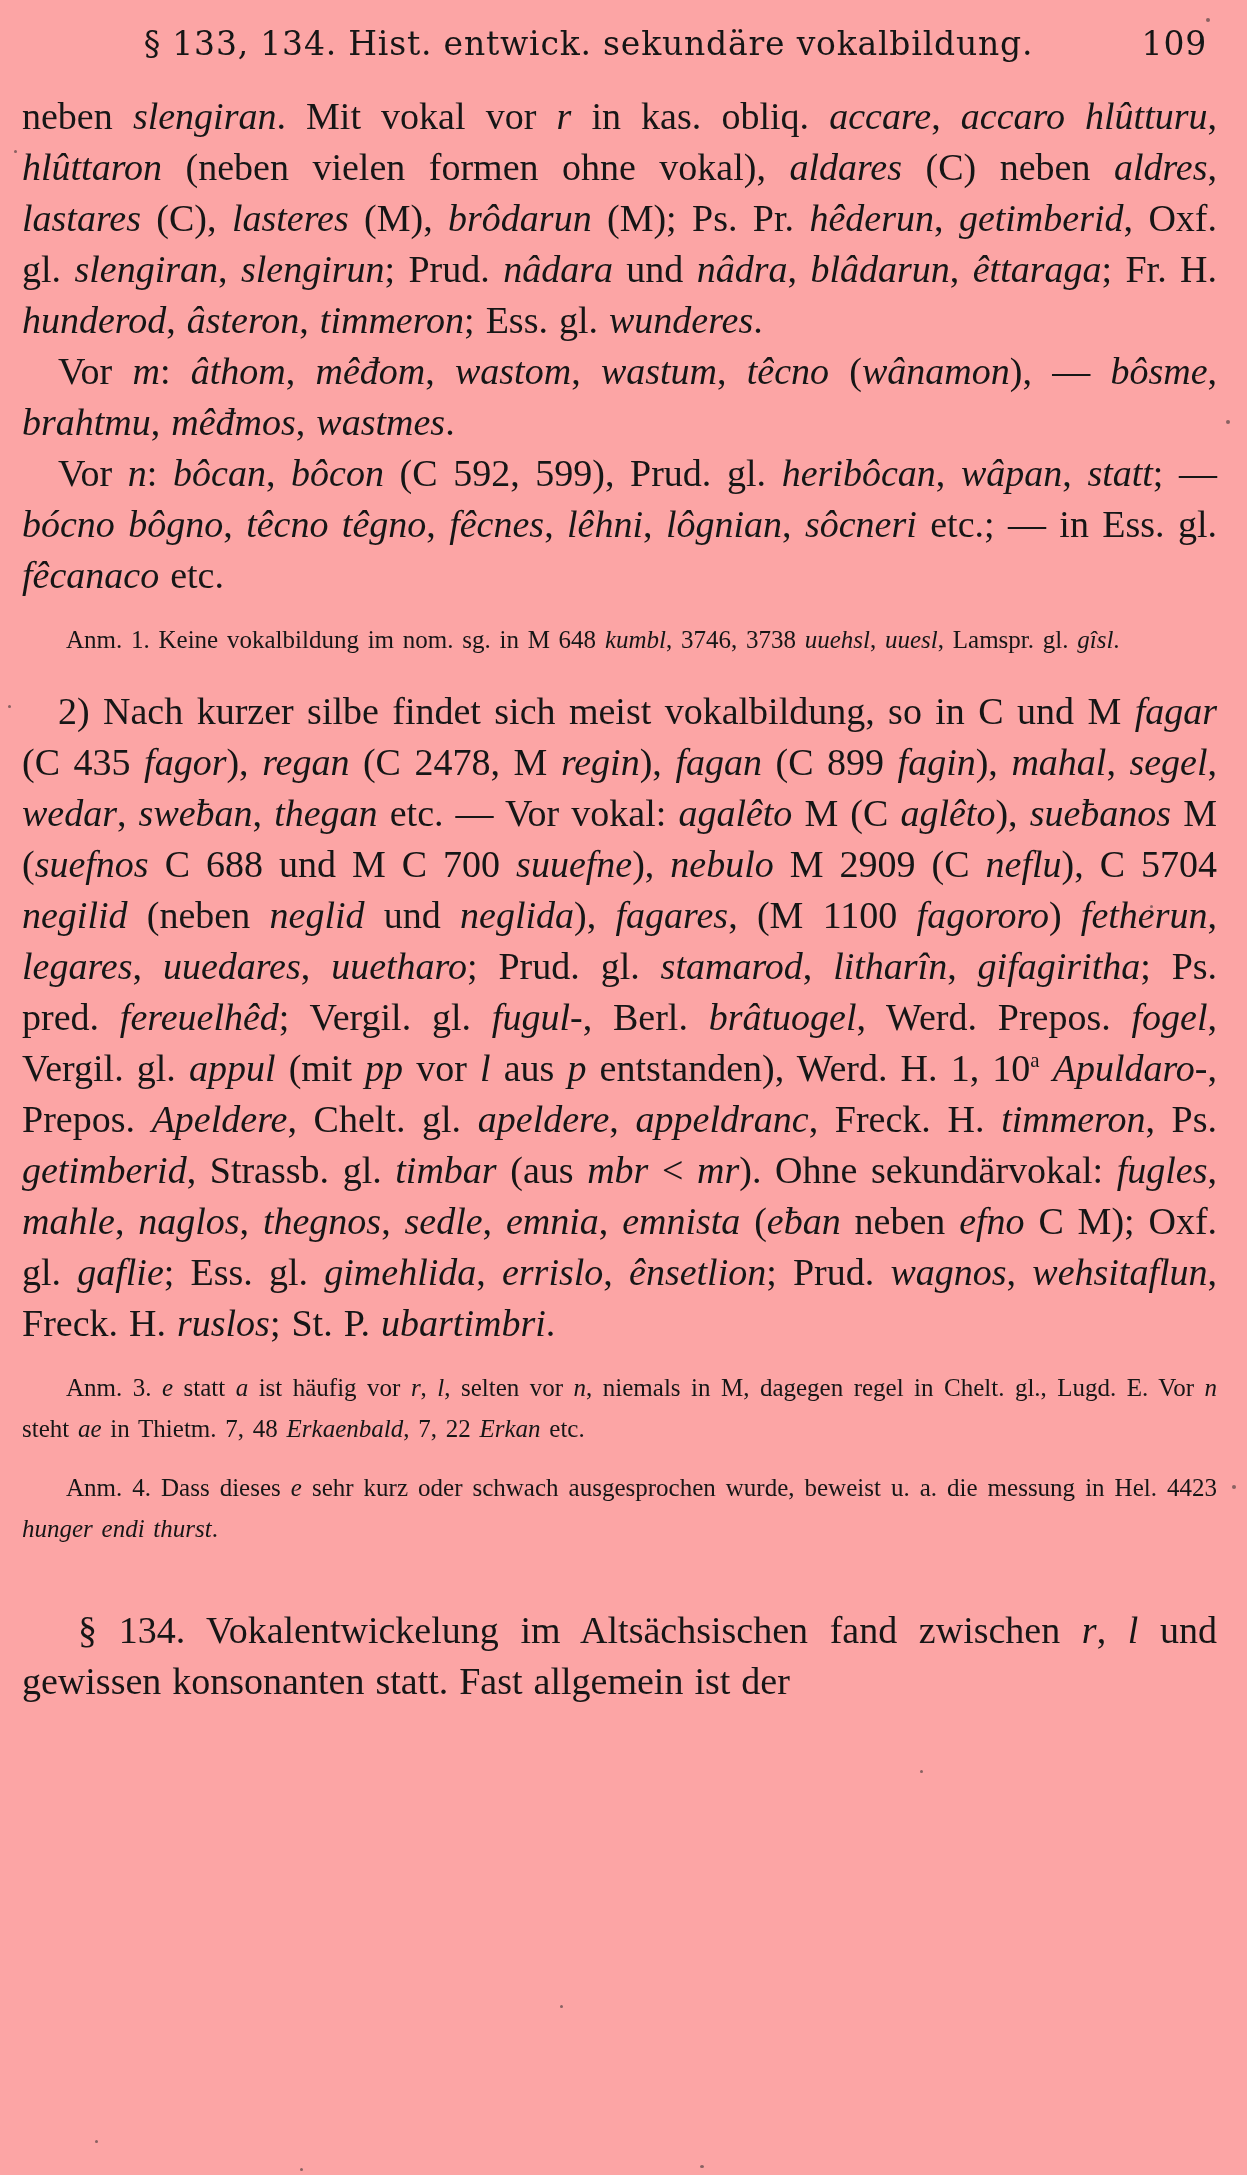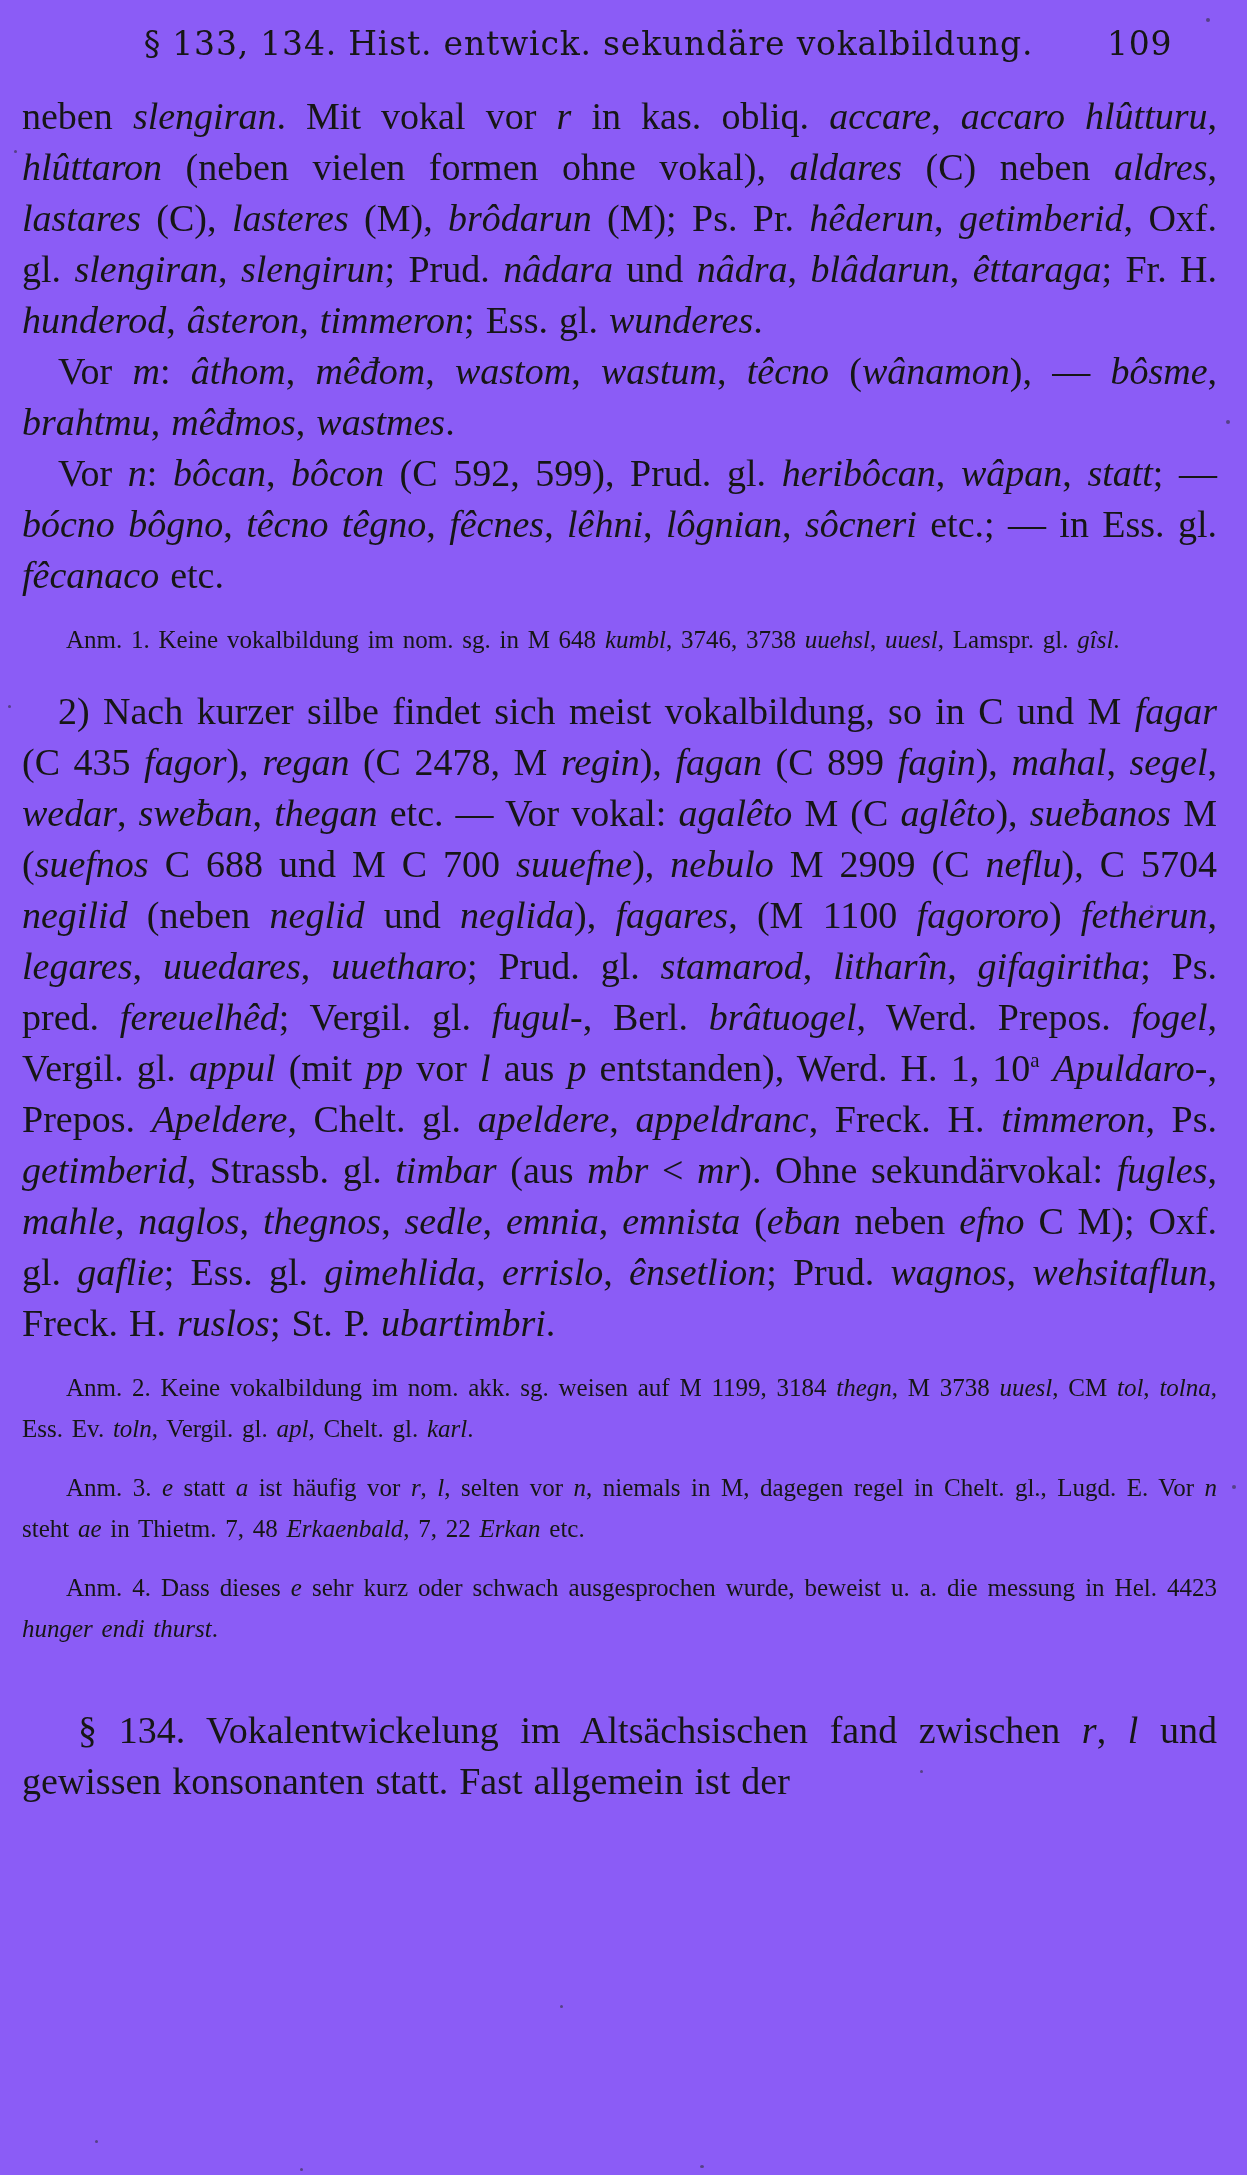--- a/index.html
+++ b/index.html
@@ -1,35 +1,35 @@
 <!DOCTYPE html>
 <html><head>
 <meta charset="utf-8">
 <style>
   html, body { margin: 0; padding: 0; background: #d9d9d9; }
   .page {
     position: relative;
     width: 1247px;
     height: 2175px;
-    background: #8b5cf6;
+    background: #fca5a5;
     color: #161616;
     font-family: "DejaVu Serif", "Liberation Serif", serif;
     overflow: hidden;
     box-sizing: border-box;
   }
   .page-header {
     display: flex;
     align-items: baseline;
     padding: 24px 40px 0 70px;
     font-size: 33px;
     letter-spacing: 0.8px;
     white-space: nowrap;
   }
   .header-title { flex: 1; text-align: center; }
-  .page-number { width: 100px; }
+  .page-number { width: 100px; text-align: right; }
   .page-body { padding: 28px 30px 0 22px; }
   .para {
     margin: 0;
     font-size: 38px;
     line-height: 51px;
     text-align: justify;
     word-spacing: 1.5px;
     font-family: Liberation Serif, serif;
   }
   .para i { font-style: italic; }
@@ -60,21 +60,20 @@
     <span class="header-title">§ 133, 134. Hist. entwick. sekundäre vokalbildung.</span>
     <span class="page-number">109</span>
   </div>
 
   <div class="page-body">
       <p class="para continuation">neben <i>slengiran</i>. Mit vokal vor <i>r</i> in kas. obliq. <i>accare</i>, <i>accaro</i> <i>hlûtturu</i>, <i>hlûttaron</i> (neben vielen formen ohne vokal), <i>aldares</i> (C) neben <i>aldres</i>, <i>lastares</i> (C), <i>lasteres</i> (M), <i>brôdarun</i> (M); Ps. Pr. <i>hêderun</i>, <i>getimberid</i>, Oxf. gl. <i>slengiran</i>, <i>slengirun</i>; Prud. <i>nâdara</i> und <i>nâdra</i>, <i>blâdarun</i>, <i>êttaraga</i>; Fr. H. <i>hunderod</i>, <i>âsteron</i>, <i>timmeron</i>; Ess. gl. <i>wunderes</i>.</p>
       <p class="para inline-paragraph">Vor <i>m</i>: <i>âthom</i>, <i>mêđom</i>, <i>wastom</i>, <i>wastum</i>, <i>têcno</i> (<i>wânamon</i>), — <i>bôsme</i>, <i>brahtmu</i>, <i>mêđmos</i>, <i>wastmes</i>.</p>
       <p class="para inline-paragraph">Vor <i>n</i>: <i>bôcan</i>, <i>bôcon</i> (C 592, 599), Prud. gl. <i>heribôcan</i>, <i>wâpan</i>, <i>statt</i>; — <i>bócno bôgno</i>, <i>têcno têgno</i>, <i>fêcnes</i>, <i>lêhni</i>, <i>lôgnian</i>, <i>sôcneri</i> etc.; — in Ess. gl. <i>fêcanaco</i> etc.</p>
       <p class="para note">Anm. 1. Keine vokalbildung im nom. sg. in M 648 <i>kumbl</i>, 3746, 3738 <i>uuehsl</i>, <i>uuesl</i>, Lamspr. gl. <i>gîsl</i>.</p>
       <p class="para numbered-paragraph">2) Nach kurzer silbe findet sich meist vokalbildung, so in C und M <i>fagar</i> (C 435 <i>fagor</i>), <i>regan</i> (C 2478, M <i>regin</i>), <i>fagan</i> (C 899 <i>fagin</i>), <i>mahal</i>, <i>segel</i>, <i>wedar</i>, <i>sweƀan</i>, <i>thegan</i> etc. — Vor vokal: <i>agalêto</i> M (C <i>aglêto</i>), <i>sueƀanos</i> M (<i>suefnos</i> C 688 und M C 700 <i>suuefne</i>), <i>nebulo</i> M 2909 (C <i>neflu</i>), C 5704 <i>negilid</i> (neben <i>neglid</i> und <i>neglida</i>), <i>fagares</i>, (M 1100 <i>fagororo</i>) <i>fetherun</i>, <i>legares</i>, <i>uuedares</i>, <i>uuetharo</i>; Prud. gl. <i>stamarod</i>, <i>litharîn</i>, <i>gifagiritha</i>; Ps. pred. <i>fereuelhêd</i>; Vergil. gl. <i>fugul-</i>, Berl. <i>brâtuogel</i>, Werd. Prepos. <i>fogel</i>, Vergil. gl. <i>appul</i> (mit <i>pp</i> vor <i>l</i> aus <i>p</i> entstanden), Werd. H. 1, 10<sup>a</sup> <i>Apuldaro-</i>, Prepos. <i>Apeldere</i>, Chelt. gl. <i>apeldere</i>, <i>appeldranc</i>, Freck. H. <i>timmeron</i>, Ps. <i>getimberid</i>, Strassb. gl. <i>timbar</i> (aus <i>mbr</i> &lt; <i>mr</i>). Ohne sekundärvokal: <i>fugles</i>, <i>mahle</i>, <i>naglos</i>, <i>thegnos</i>, <i>sedle</i>, <i>emnia</i>, <i>emnista</i> (<i>eƀan</i> neben <i>efno</i> C M); Oxf. gl. <i>gaflie</i>; Ess. gl. <i>gimehlida</i>, <i>errislo</i>, <i>ênsetlion</i>; Prud. <i>wagnos</i>, <i>wehsitaflun</i>, Freck. H. <i>ruslos</i>; St. P. <i>ubartimbri</i>.</p>
-      <p class="para note">Anm. 2. Keine vokalbildung im nom. akk. sg. weisen auf M 1199, 3184 <i>thegn</i>, M 3738 <i>uuesl</i>, CM <i>tol</i>, <i>tolna</i>, Ess. Ev. <i>toln</i>, Vergil. gl. <i>apl</i>, Chelt. gl. <i>karl</i>.</p>
       <p class="para note">Anm. 3. <i>e</i> statt <i>a</i> ist häufig vor <i>r</i>, <i>l</i>, selten vor <i>n</i>, niemals in M, dagegen regel in Chelt. gl., Lugd. E. Vor <i>n</i> steht <i>ae</i> in Thietm. 7, 48 <i>Erkaenbald</i>, 7, 22 <i>Erkan</i> etc.</p>
       <p class="para note">Anm. 4. Dass dieses <i>e</i> sehr kurz oder schwach ausgesprochen wurde, beweist u. a. die messung in Hel. 4423 <i>hunger endi thurst</i>.</p>
       <p class="para section">§ 134. Vokalentwickelung im Altsächsischen fand zwischen <i>r</i>, <i>l</i> und gewissen konsonanten statt. Fast allgemein ist der</p>
     </div>
 
   <div class="speck" style="left:1206px; top:18px;  width:4px; height:4px;"></div>
   <div class="speck" style="left:14px;   top:150px; width:3px; height:3px;"></div>
   <div class="speck" style="left:1226px; top:420px; width:4px; height:4px;"></div>
   <div class="speck" style="left:8px;    top:705px; width:3px; height:3px;"></div>
   <div class="speck" style="left:1150px; top:905px; width:3px; height:3px;"></div>

